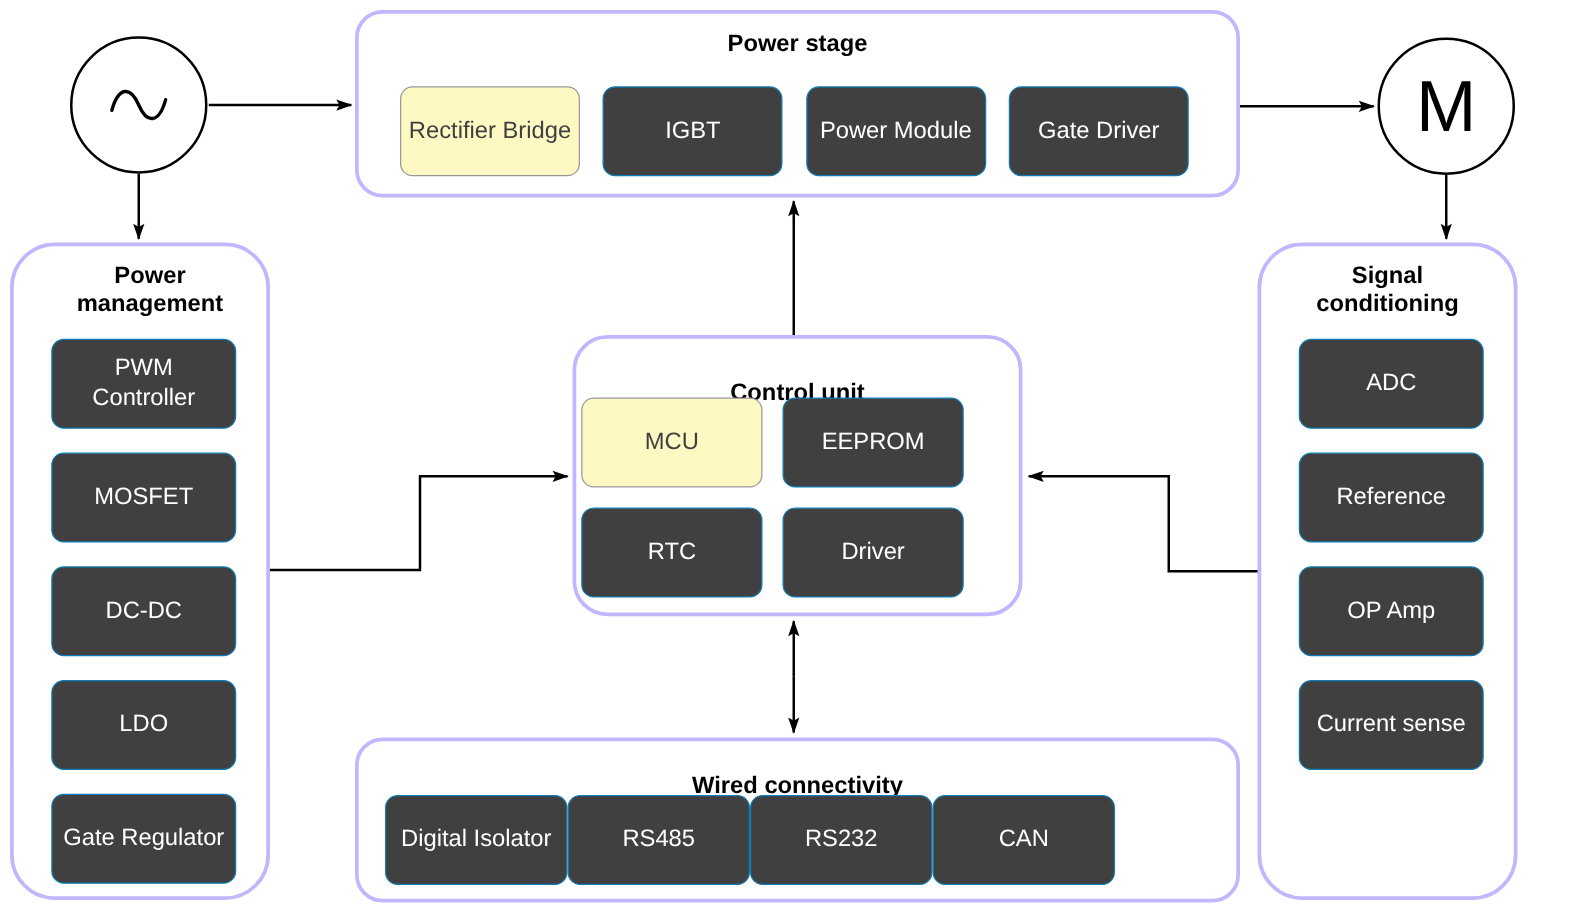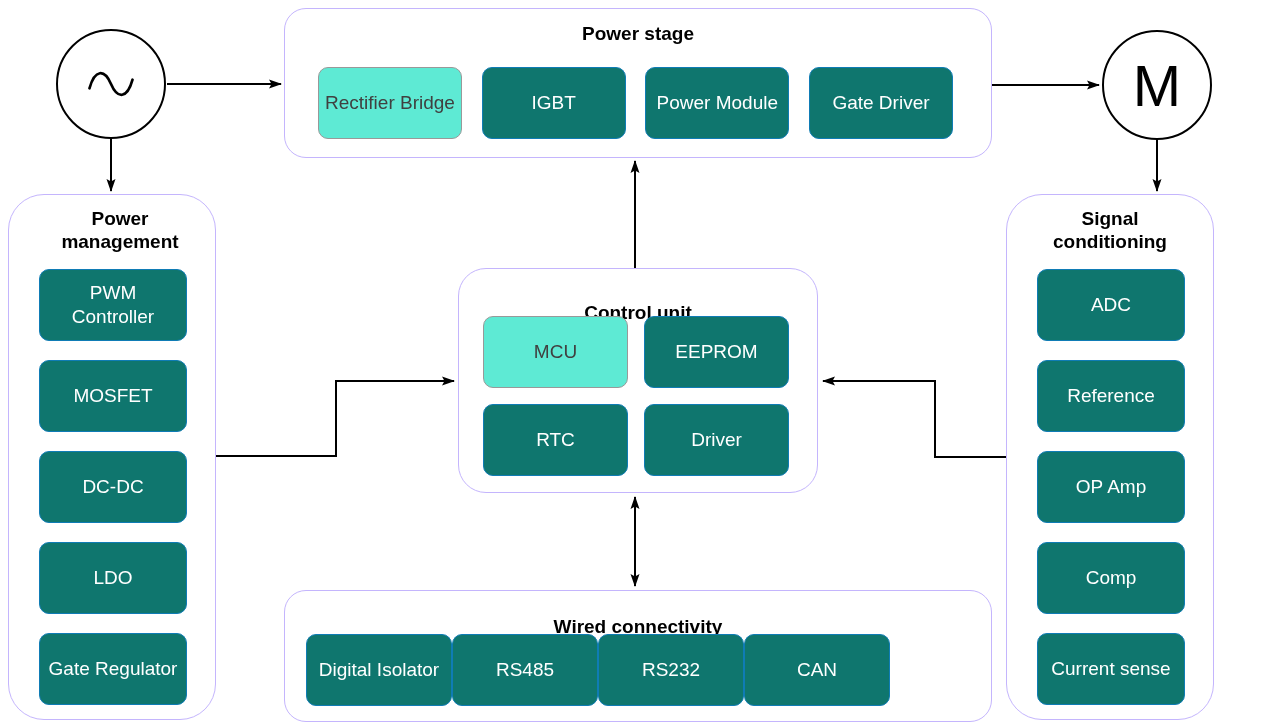--- a/index.html
+++ b/index.html
@@ -10,42 +10,42 @@
     font-family:"Liberation Sans", sans-serif;
     overflow:hidden;
   }
   
   .wires{position:absolute;left:0;top:0;width:1270px;height:727px;z-index:0;}
 
   
   .group{
     position:absolute;
     background:#ffffff;
-    border:1px solid #c4b5fd;
+    border:3px solid #c4b5fd;
     box-sizing:border-box;
     z-index:1;
   }
   .group-title{
     font-size:19px;font-weight:bold;color:#000000;
     text-align:center;line-height:1.22;
   }
   
   .block{
     display:flex;align-items:center;justify-content:center;
     text-align:center;
     font-size:19px;line-height:1.25;
     border-radius:10px;
     box-sizing:border-box;
     padding:2px 6px;
   }
   .block.blue{
-    background:#0f766e;border:1px solid #0F7CB5;color:#ffffff;
+    background:#404040;border:1px solid #0F7CB5;color:#ffffff;
   }
   .block.gray{
-    background:#5eead4;border:1px solid #999999;color:#404040;
+    background:#fef9c3;border:1px solid #999999;color:#404040;
   }
 
   
   .g-power-stage{left:284px;top:8px;width:708px;height:150px;border-radius:22px;}
   .g-power-stage .group-title{margin-top:13px;}
   .g-power-stage .row{
     position:absolute;left:33px;right:38px;top:58px;
     display:flex;justify-content:space-between;
   }
   .g-power-stage .block{width:144px;height:72px;}
@@ -56,21 +56,21 @@
   .g-wired .row{
     position:absolute;left:21px;right:22px;top:43px;
     display:flex;justify-content:flex-start;
   }
   .g-wired .block{width:146px;height:72px;}
 
   
   .g-control{left:458px;top:268px;width:360px;height:225px;border-radius:28px;}
   .g-control .group-title{margin-top:32px;}
   .g-control .grid{
-    position:absolute;left:24px;top:47px;
+    position:absolute;left:4px;top:47px;
     display:grid;grid-template-columns:145px 145px;grid-auto-rows:72px;
     column-gap:23px;row-gap:22px;gap:16px;
   }
 
   
   .side-panel{width:208px;height:526px;top:194px;border-radius:36px;}
   .g-power-mgmt{left:8px;padding-left:16px;}
   .g-signal{left:1006px;}
   .side-panel .group-title{max-width:150px;margin:12px auto 0;}
   .side-panel .col{
@@ -163,18 +163,17 @@
       <div class="block blue">CAN</div>
     </div>
   </div>
 
   <div class="group side-panel g-signal">
     <div class="group-title">Signal conditioning</div>
     <div class="col">
       <div class="block blue">ADC</div>
       <div class="block blue">Reference</div>
       <div class="block blue">OP Amp</div>
-      <div class="block blue">Comp</div>
       <div class="block blue">Current sense</div>
     </div>
   </div>
 
 </div>
 
 </body></html>

